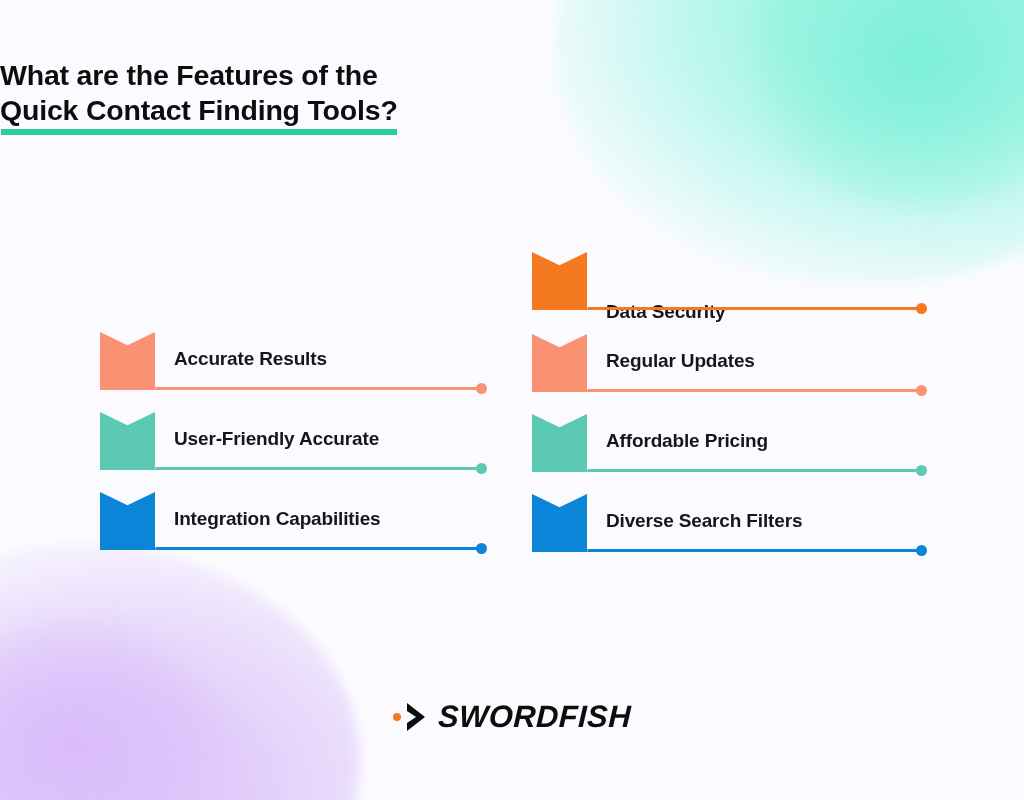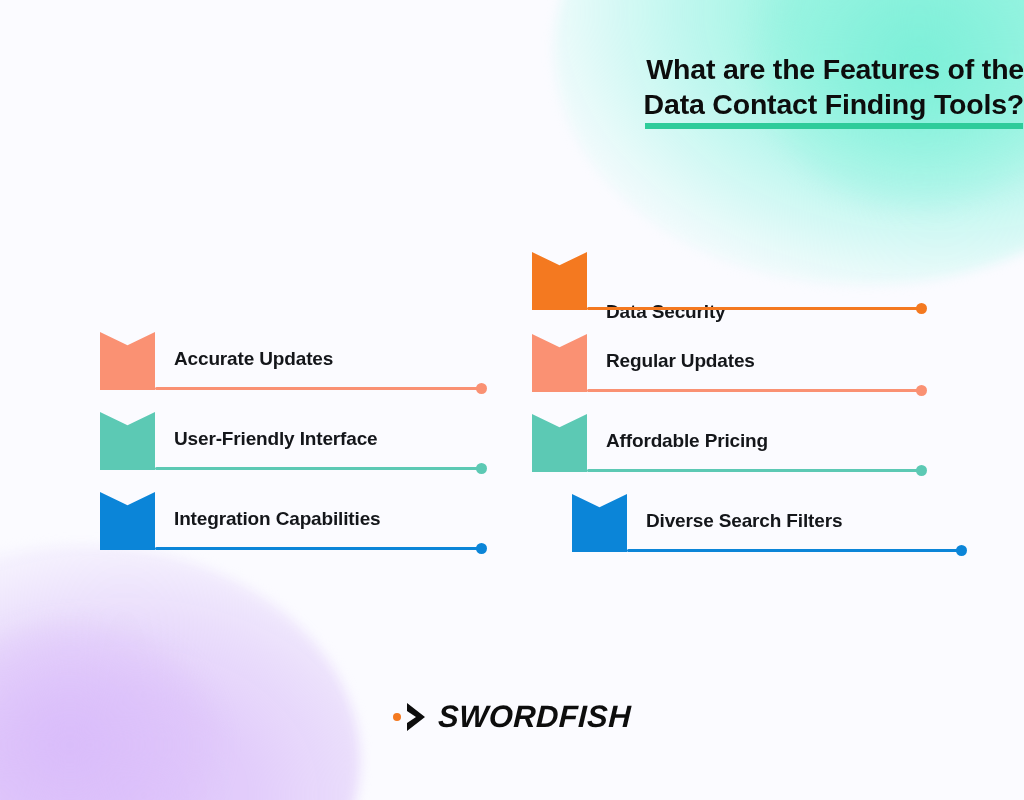--- a/index.html
+++ b/index.html
@@ -78,23 +78,23 @@
     position: absolute;
     inset: 0;
     width: 1024px;
     height: 800px;
   }
 
   
   #title-block {
     position: absolute;
     left: 0;
-    top: 52px;
-    width: 1024px;
-    text-align: right;
+    top: 58px;
+    width: 1024px;
+    text-align: left;
   }
   .title-line {
     font-size: 28.5px;
     font-weight: bold;
     color: #0d0d0d;
     letter-spacing: -0.2px;
     line-height: 35px;
     white-space: nowrap;
   }
   #title-line2-wrap {
@@ -125,21 +125,21 @@
   }
   .col-left  { left: 100px; width: 382px; }
   .col-right { left: 532px; width: 390px; }
   .row-0 { top: 0px; }
   .row-1 { top: 82px; }
   .row-2 { top: 162px; }
   .row-3 { top: 242px; text-decoration: underline; }
   .col-right.row-0 { top: 2px; }
   .col-right.row-1 { top: 84px; }
   .col-right.row-2 { top: 164px; }
-  .col-right.row-3 { top: 244px; margin-left: 40px; }
+  .col-right.row-3 { top: 244px; }
 
   .ribbon {
     position: absolute;
     left: 0;
     top: 0;
     width: 55px;
     height: 58px;
     clip-path: polygon(0% 0%, 50% 23%, 100% 0%, 100% 100%, 0% 100%);
   }
   .feature-label {
@@ -212,38 +212,38 @@
   <div class="glow glow-mint2"></div>
   <div class="glow glow-lav"></div>
   <div class="glow glow-lav2"></div>
 </div>
 
 <div id="content">
 
   <div id="title-block">
     <div class="title-line">What are the Features of the</div>
     <div id="title-line2-wrap">
-      <div class="title-line">Data Contact Finding Tools?</div>
+      <div class="title-line">Quick Contact Finding Tools?</div>
       <div id="title-underline" style="background: rgb(46, 204, 154);"></div>
     </div>
   </div>
 
   <div id="features">
 
 
     <div class="feature-row col-left row-1">
       <div class="ribbon" style="background: rgb(250, 145, 115);"></div>
-      <div class="feature-label" style="color: rgb(20, 22, 26);">Accurate Updates</div>
+      <div class="feature-label" style="color: rgb(20, 22, 26);">Accurate Results</div>
       <div class="baseline" style="background: rgb(250, 145, 115);"></div>
       <div class="end-dot" style="background: rgb(250, 145, 115);"></div>
     </div>
 
     <div class="feature-row col-left row-2">
       <div class="ribbon" style="background: rgb(92, 201, 180);"></div>
-      <div class="feature-label" style="color: rgb(20, 22, 26);">User-Friendly Interface</div>
+      <div class="feature-label" style="color: rgb(20, 22, 26);">User-Friendly Accurate</div>
       <div class="baseline" style="background: rgb(92, 201, 180);"></div>
       <div class="end-dot" style="background: rgb(92, 201, 180);"></div>
     </div>
 
     <div class="feature-row col-left row-3">
       <div class="ribbon" style="background: rgb(11, 133, 216);"></div>
       <div class="feature-label" style="color: rgb(20, 22, 26);">Integration Capabilities</div>
       <div class="baseline" style="background: rgb(11, 133, 216);"></div>
       <div class="end-dot" style="background: rgb(11, 133, 216);"></div>
     </div>

